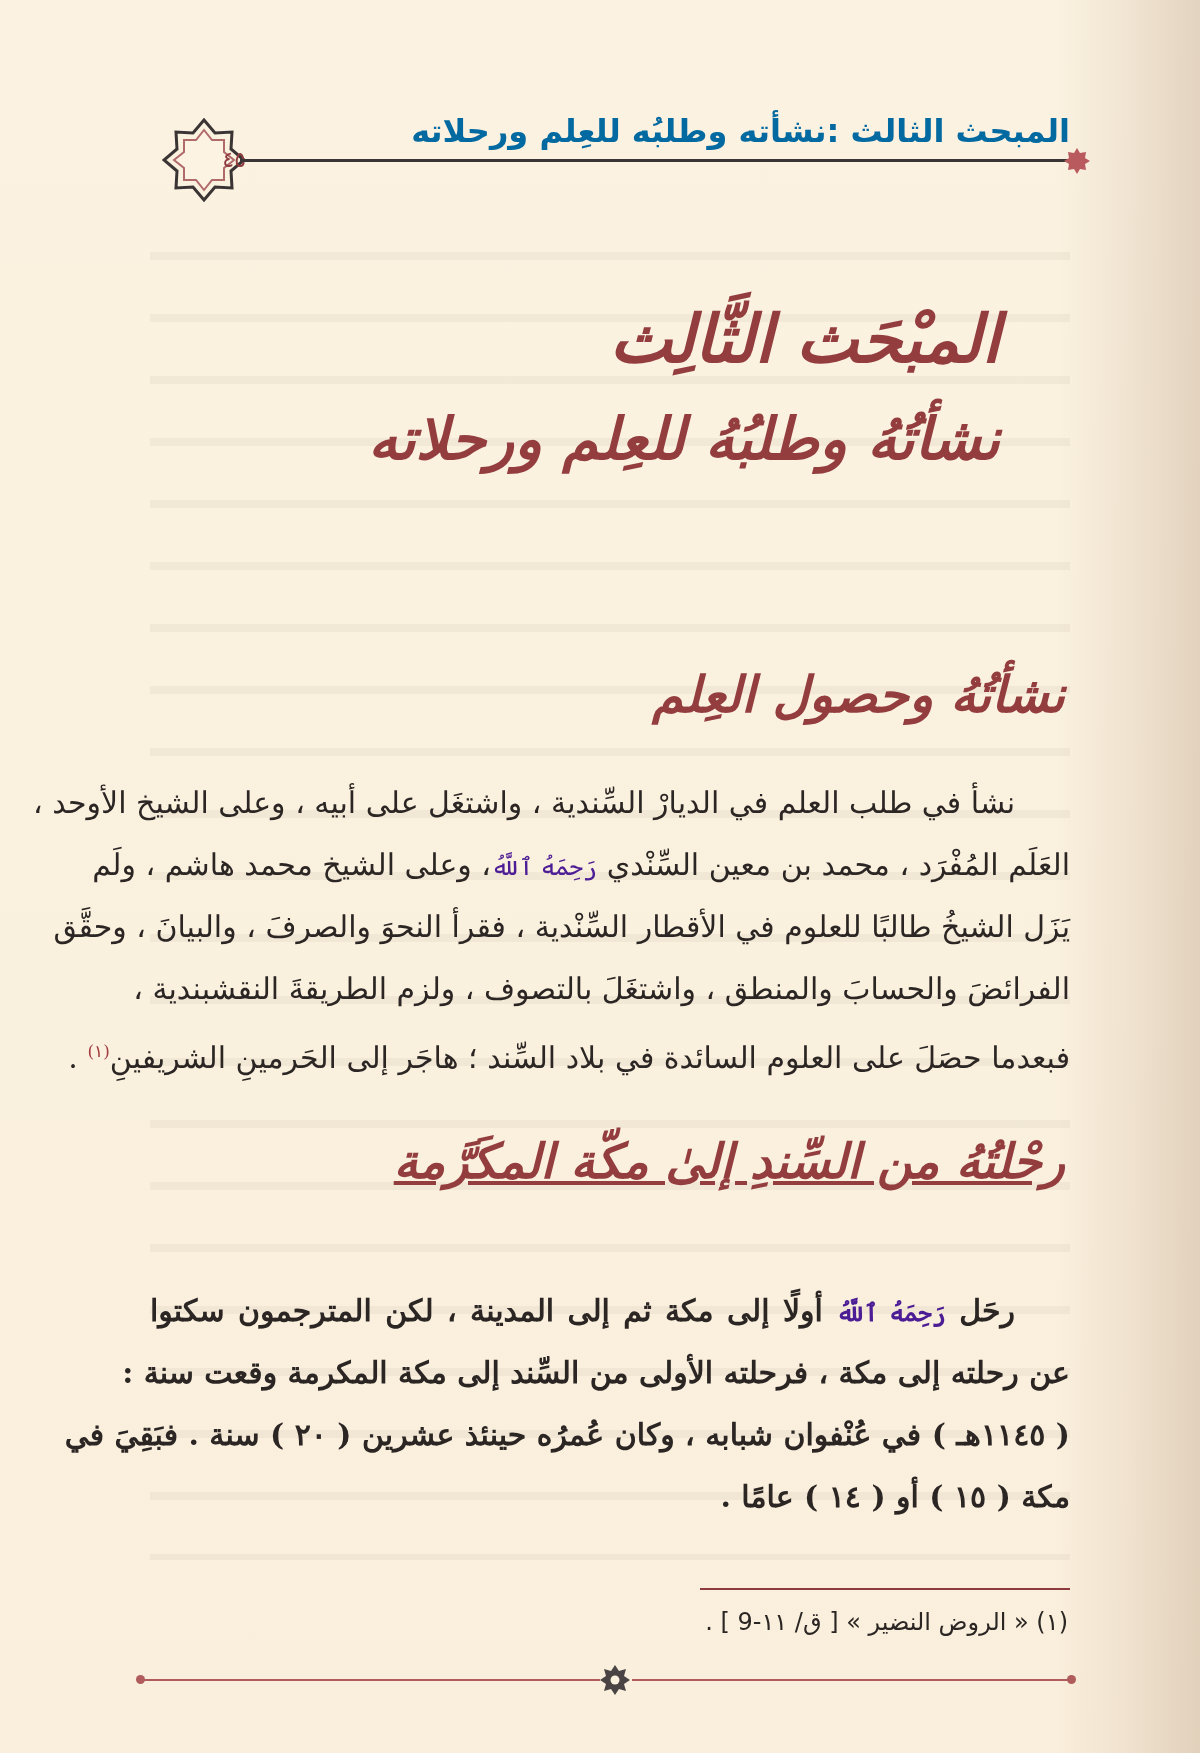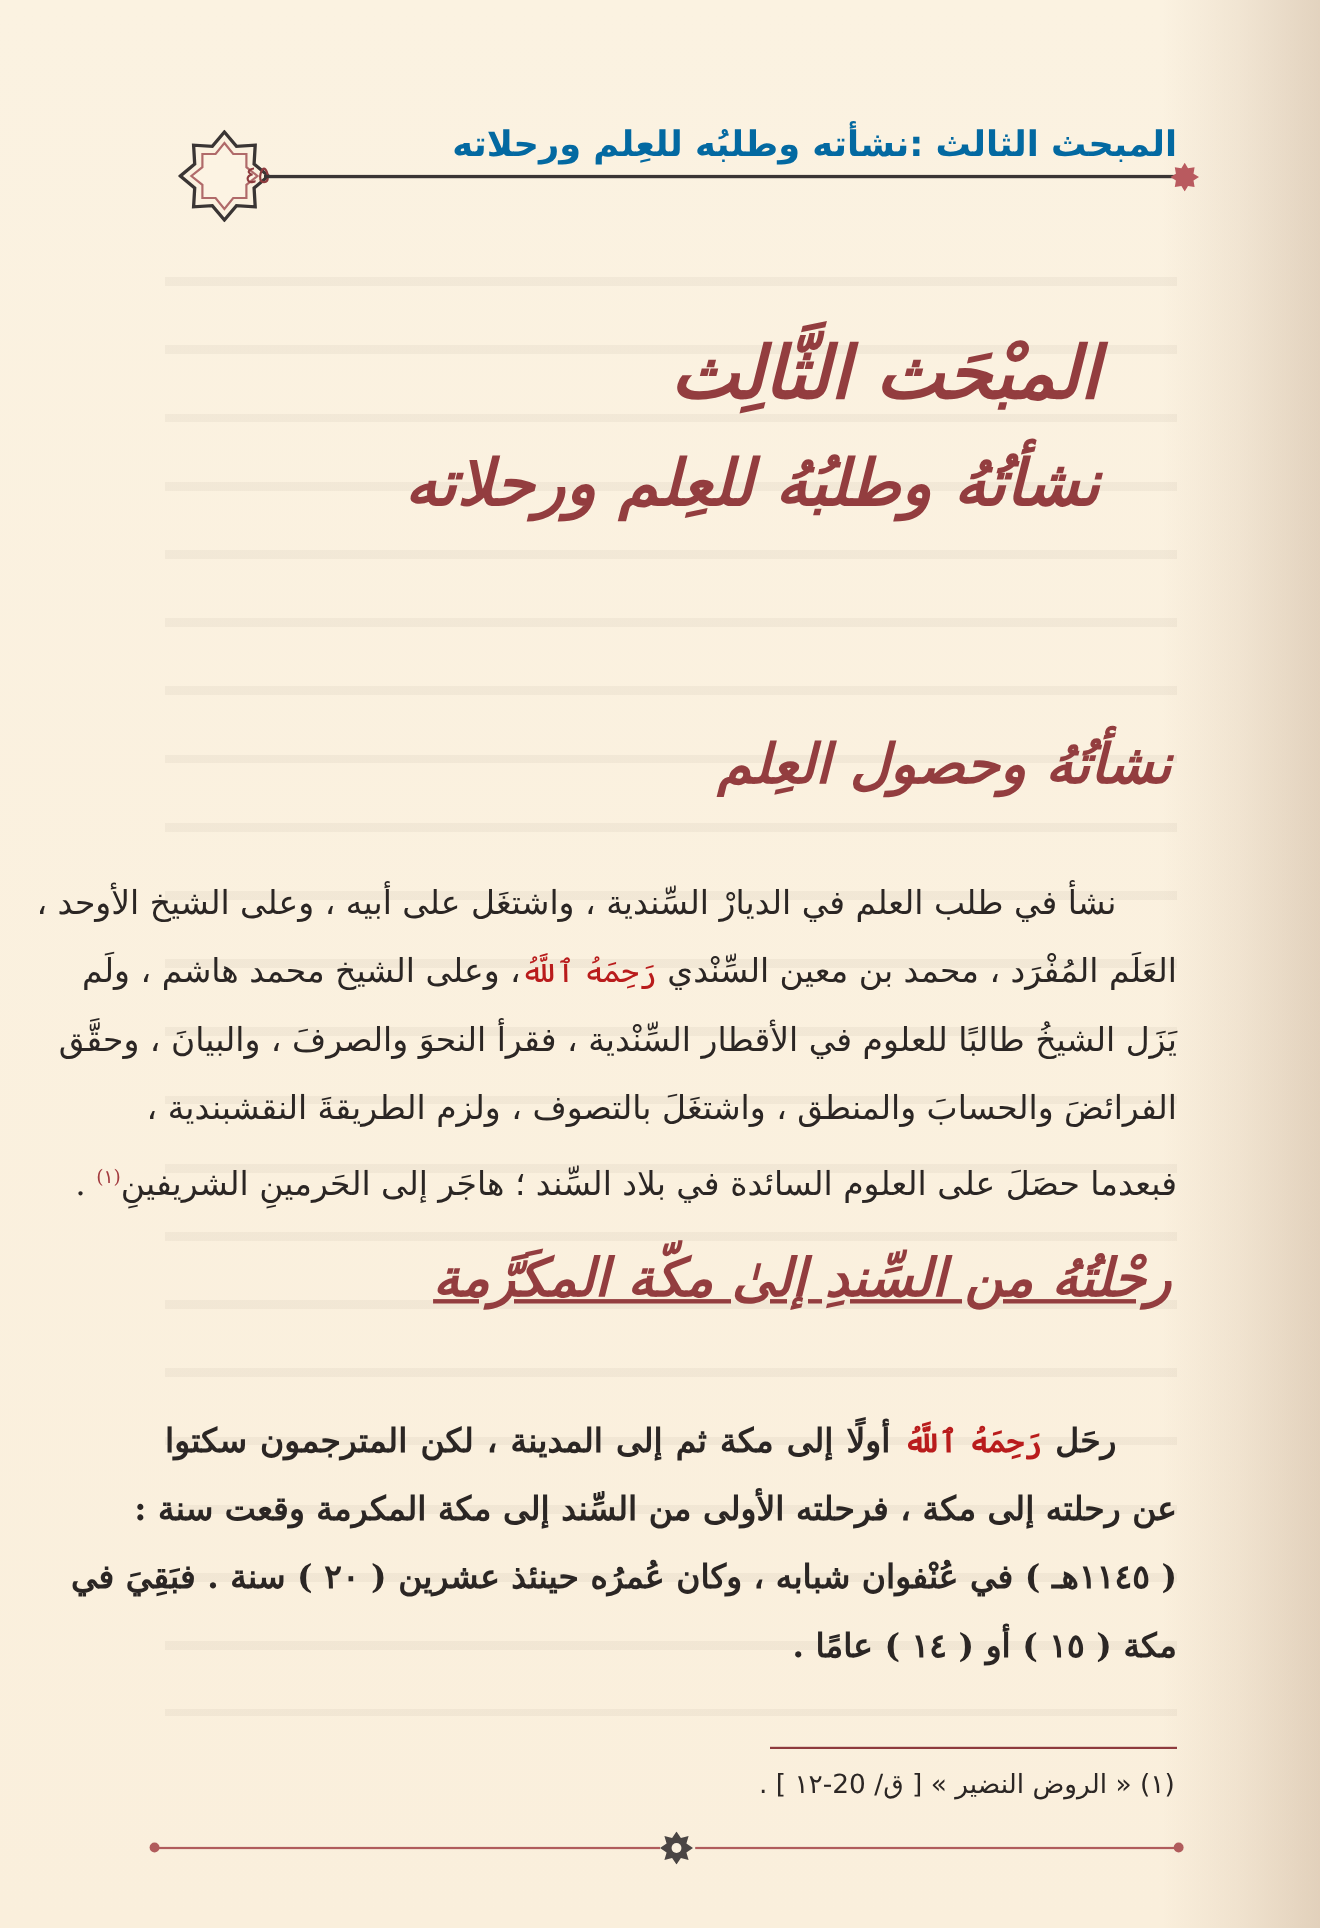--- a/index.html
+++ b/index.html
@@ -135,25 +135,25 @@
       white-space: nowrap;
       text-align: justify;
       text-align-last: justify;
     }
     .para .line.first {
       padding-right: 55px;
     }
     .para .line.last {
       text-align-last: right;
     }
-    .para1 { top: 791px; }
+    .para1 { top: 772px; }
     .para2 { top: 1280px; font-weight: bold; }
     .honorific {
-      color: #b91c1c;
-      font-size: 28px;
+      color: #4c1d95;
+      font-size: 24px;
     }
     .fn-ref {
       color: #a33c40;
       font-size: 17px;
       vertical-align: super;
     }
     
     .fn-rule {
       position: absolute;
       left: 700px;
@@ -232,21 +232,21 @@
 
 <div class="section-heading sh2">رحْلتُهُ من السِّندِ إلىٰ مكّة المكَرَّمة</div>
 <div class="para para2">
   <span class="line first"><span>رحَل</span> <span class="honorific">رَحِمَهُ ٱللَّهُ</span> <span>أولًا إلى مكة ثم إلى المدينة ، لكن المترجمون سكتوا</span></span>
   <span class="line">عن رحلته إلى مكة ، فرحلته الأولى من السِّند إلى مكة المكرمة وقعت سنة :</span>
   <span class="line">( ١١٤٥هـ ) في عُنْفوان شبابه ، وكان عُمرُه حينئذ عشرين ( ٢٠ ) سنة . فبَقِيَ في</span>
   <span class="line last">مكة ( ١٥ ) أو ( ١٤ ) عامًا .</span>
 </div>
 
 <div class="fn-rule"></div>
-<div class="footnote">(١)  « الروض النضير » [ ق/ 20-١٢ ] .</div>
+<div class="footnote">(١)  « الروض النضير » [ ق/ ١١-9 ] .</div>
 
 <div class="bottom-dot bd-left"></div>
 <div class="bottom-rule br-left"></div>
 <svg class="bottom-star" viewBox="0 0 30 30">
   <polygon points="15,0 19,6 26,4 24,11 30,15 24,19 26,26 19,24 15,30 11,24 4,26 6,19 0,15 6,11 4,4 11,6" fill="#4a4544"></polygon>
   <circle cx="15" cy="15" r="4.5" fill="#fbf1df"></circle>
 </svg>
 <div class="bottom-rule br-right"></div>
 <div class="bottom-dot bd-right"></div>
 

